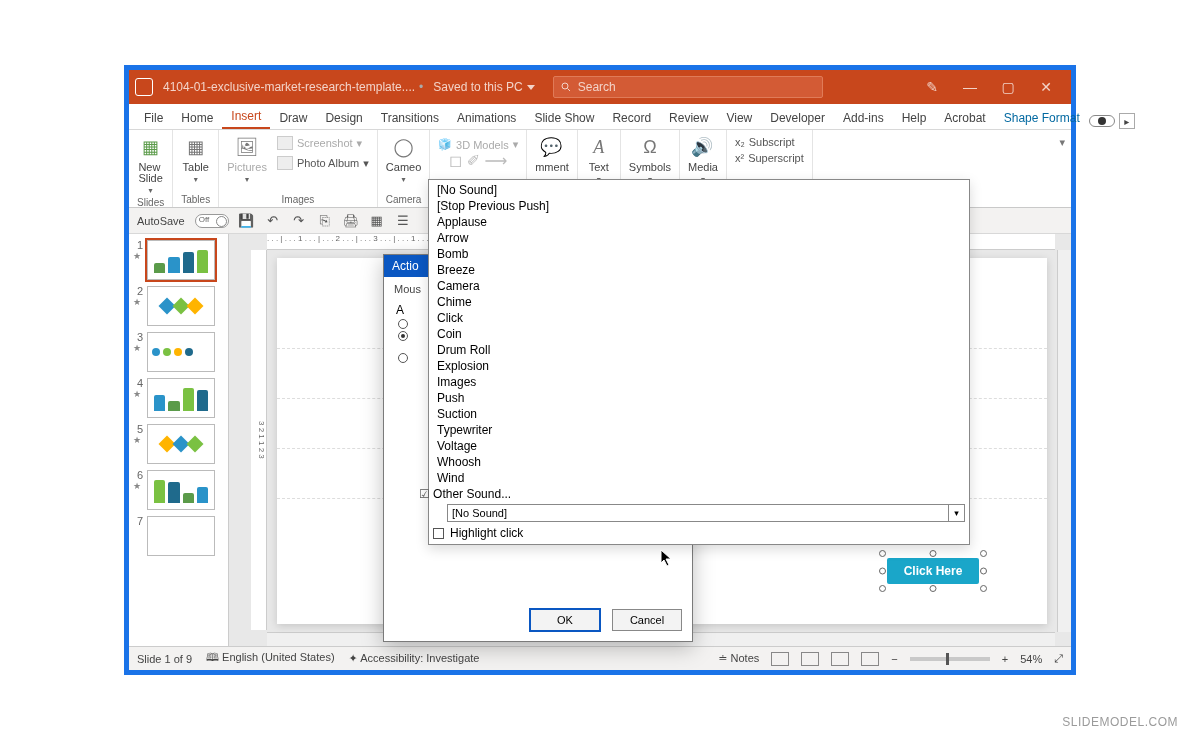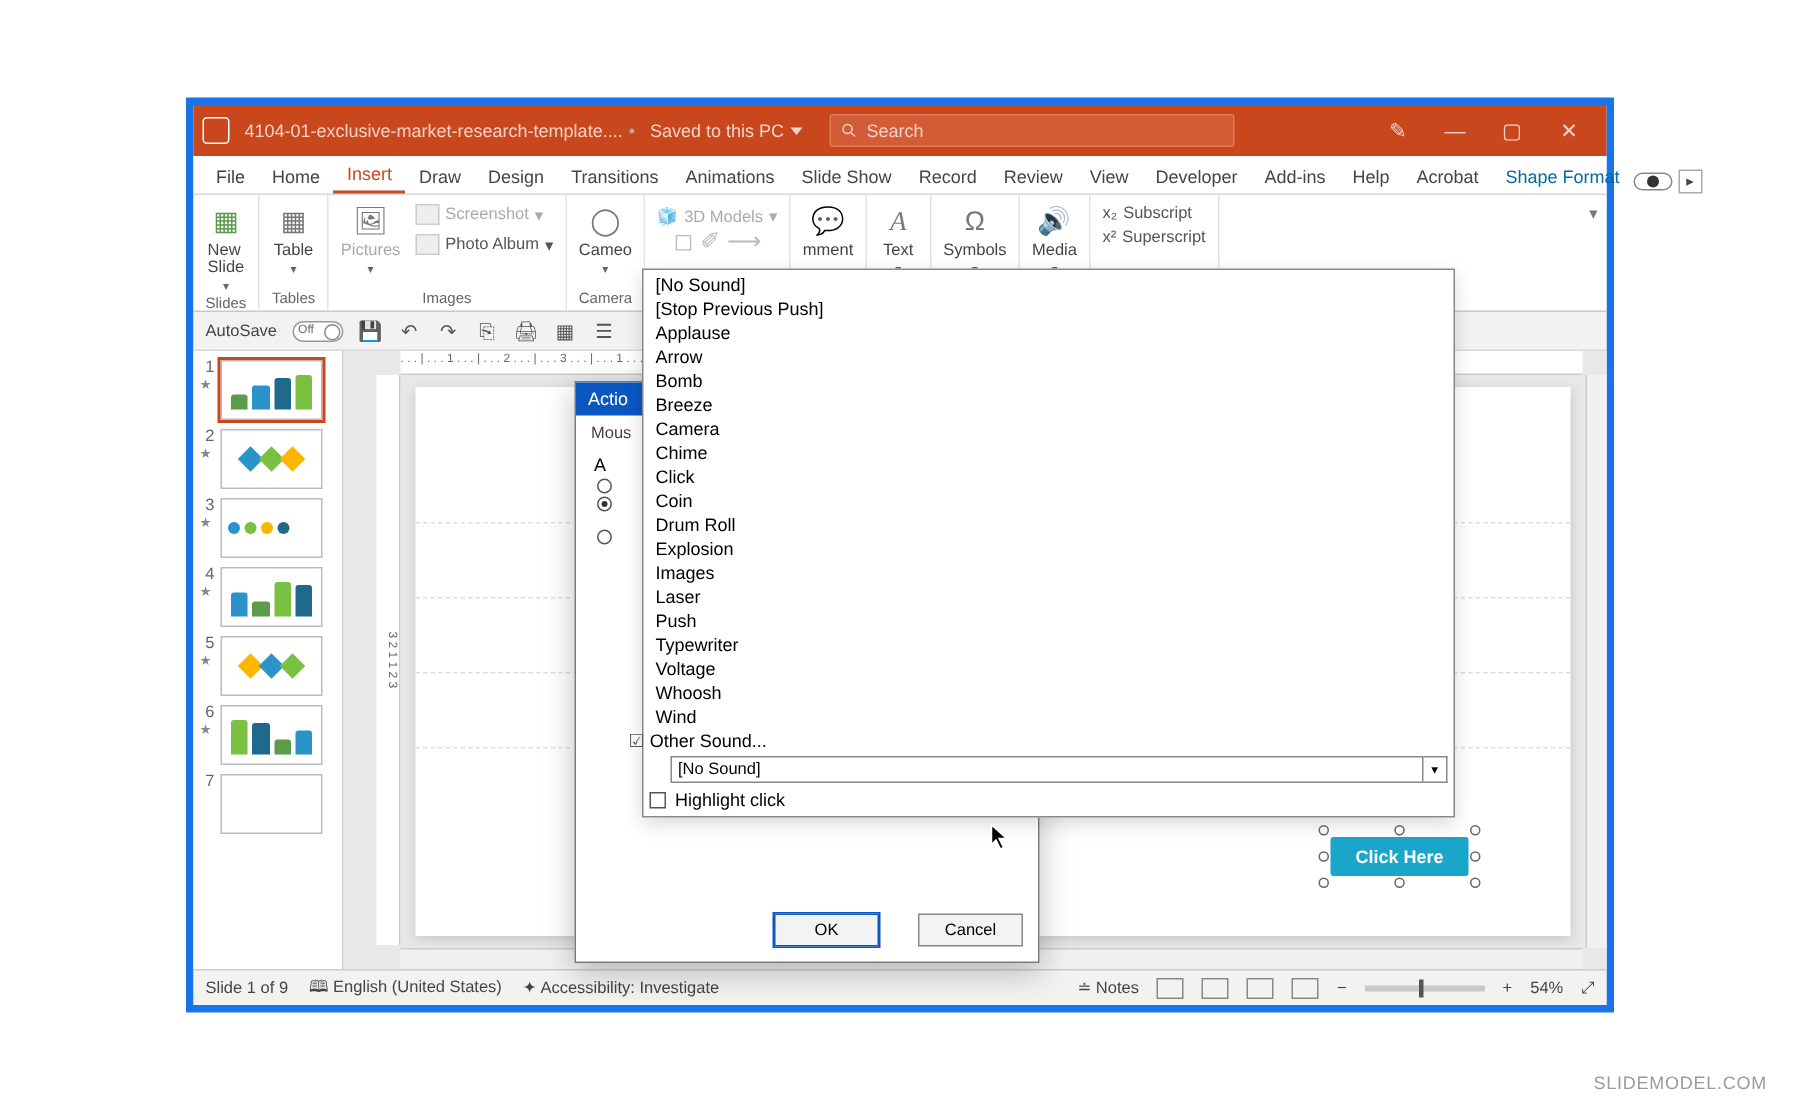--- a/index.html
+++ b/index.html
@@ -114,21 +114,21 @@
   .dialog .sound-list .item.other::before { content:"☑ "; color:#555;}
   .dialog .sound-select { margin: 2px 0 4px 30px; display:flex; }
   .dialog .sound-select input { flex:1; border:1px solid #888; height:18px; font-size:11px; padding:0 4px;}
   .dialog .sound-select .arrow { width:16px; height:18px; border:1px solid #888; border-left:0; display:flex;align-items:center;justify-content:center;font-size:9px;}
   .dialog .cursor { position:absolute; pointer-events:none; }
   .dialog .row-radio { margin:2px 0 2px -4px; display:flex; align-items:center; gap:4px;}
   .dialog .row-radio .r { width:10px;height:10px;border:1px solid #555;border-radius:50%; position:relative;}
   .dialog .row-radio .r.sel::after{content:"";position:absolute;inset:2px;background:#333;border-radius:50%;}
   .dialog .row-check { margin:4px 0 2px 16px; display:flex; align-items:center; gap:6px;}
   .dialog .row-check .c { width:11px;height:11px;border:1px solid #555;}
-  .dialog .btns { padding:10px; display:flex; justify-content:flex-end; gap:26px; }
+  .dialog .btns { padding:10px; display:flex; justify-content:flex-end; gap:12px; }
   .dialog .btn { width:70px; height:22px; border:1px solid #888; background:#f3f3f3; display:flex;align-items:center;justify-content:center; font-size:11px;}
   .dialog .btn.ok { border:1px solid #0a57c2; outline:1px solid #0a57c2; }
 
   
   .statusbar { height:24px; background:#f3f2f1; border-top:1px solid #ccc; display:flex; align-items:center; font-size:11px; color:#444; padding:0 8px; gap:14px;}
   .statusbar .right { margin-left:auto; display:flex; align-items:center; gap:12px;}
   .view-btn { width:18px;height:14px;border:1px solid #888; display:inline-block;}
   .zoom-slider { width:80px;height:4px;background:#c9c9c9; position:relative;}
   .zoom-slider .knob { position:absolute; left:45%; top:-4px; width:3px;height:12px;background:#555;}
 
@@ -493,22 +493,22 @@
         <div class="item">Arrow</div>
         <div class="item">Bomb</div>
         <div class="item">Breeze</div>
         <div class="item">Camera</div>
         <div class="item">Chime</div>
         <div class="item">Click</div>
         <div class="item">Coin</div>
         <div class="item">Drum Roll</div>
         <div class="item">Explosion</div>
         <div class="item">Images</div>
-        <div class="item">Laser</div>
         <div class="item">Push</div>
+        <div class="item">Suction</div>
         <div class="item">Typewriter</div>
         <div class="item">Voltage</div>
         <div class="item">Whoosh</div>
         <div class="item">Wind</div>
         <div class="item other" style="margin-left:-18px">Other Sound...</div>
         <div class="sound-select" style="margin-left:14px">
           <input value="[No Sound]" style="">
           <div class="arrow">▾</div>
         </div>
         <div class="row-check" style="margin-left:0">

